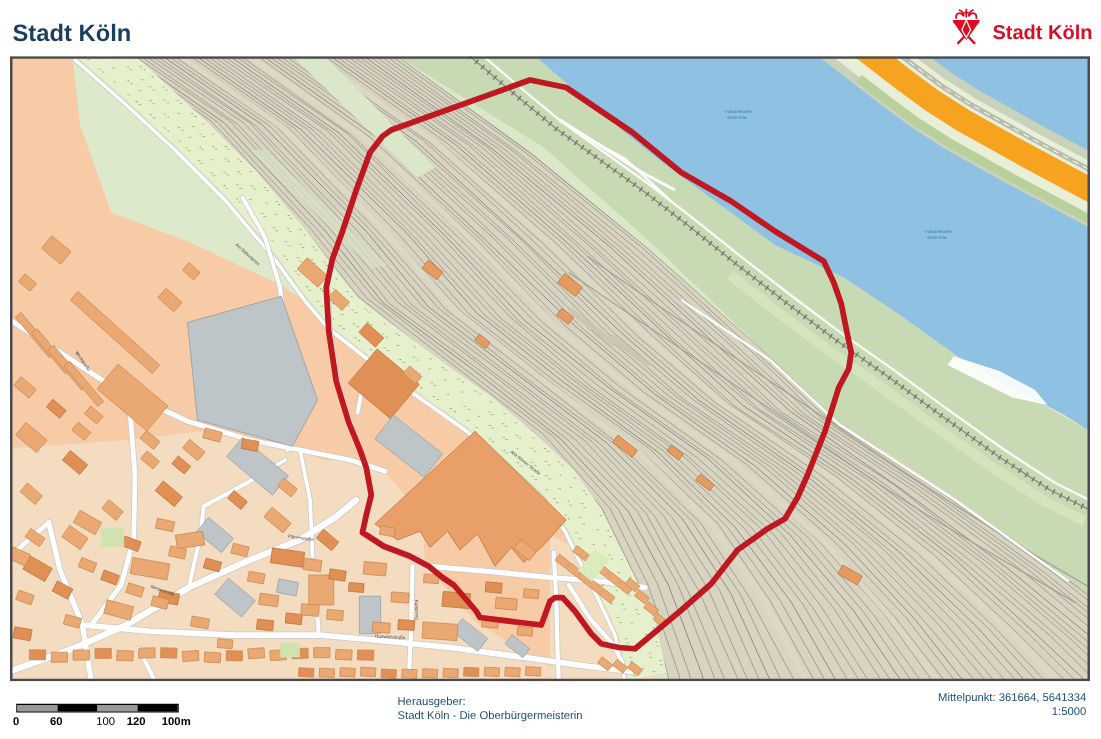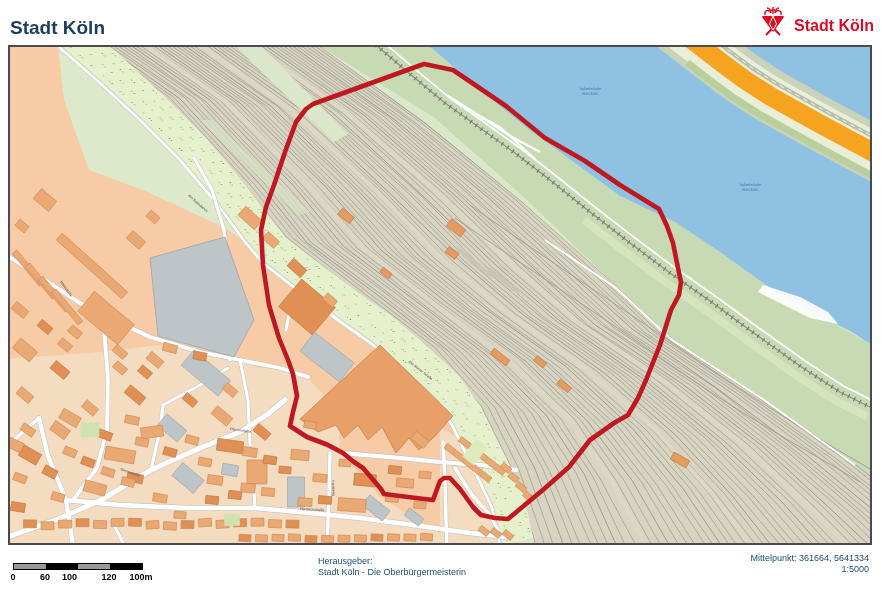--- a/index.html
+++ b/index.html
@@ -665,18 +665,18 @@
 
 <div class="abs" style="left:13px;top:563px;width:128px;height:5px;border:1px solid #000;font-size:0;">
 <div style="display:inline-block;width:32px;height:5px;background:#999;"></div>
 <div style="display:inline-block;width:32px;height:5px;background:#000;"></div>
 <div style="display:inline-block;width:32px;height:5px;background:#999;"></div>
 <div style="display:inline-block;width:32px;height:5px;background:#000;"></div>
 </div>
 
 <div class="abs" style="left:-2px;top:572px;width:30px;text-align:center;font-size:9px;font-weight:bold;color:#000;">0</div>
 <div class="abs" style="left:30px;top:572px;width:30px;text-align:center;font-size:9px;font-weight:bold;color:#000;">60</div>
-<div class="abs" style="left:62px;top:572px;width:30px;text-align:left;font-size:9px;font-weight:bold;color:#000;">100</div>
+<div class="abs" style="left:62px;top:572px;width:30px;text-align:right;font-size:9px;font-weight:normal;color:#000;">100</div>
 <div class="abs" style="left:94px;top:572px;width:30px;text-align:center;font-size:9px;font-weight:bold;color:#000;">120</div>
 <div class="abs" style="left:126px;top:572px;width:30px;text-align:center;font-size:9px;font-weight:bold;color:#000;">100m</div>
 
 <div class="abs" style="left:318px;top:556px;width:300px;text-align:left;font-size:9px;color:#1d4e79;line-height:11px;">Herausgeber:<br>Stadt Köln - Die Oberbürgermeisterin</div>
 
 <div class="abs" style="left:619px;top:553px;width:250px;text-align:right;font-size:9px;color:#1d4e79;line-height:11px;">Mittelpunkt: 361664, 5641334<br>1:5000</div>
 </body></html>

